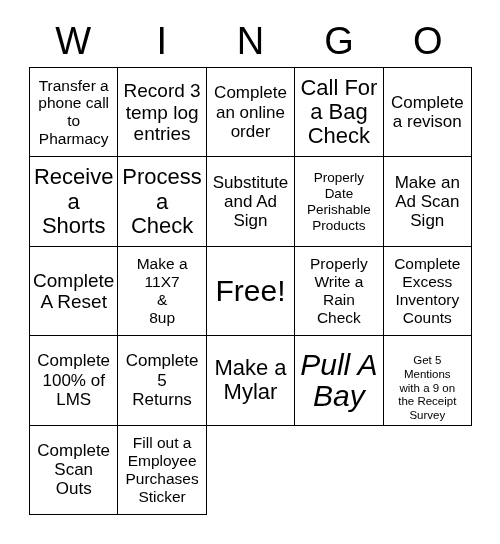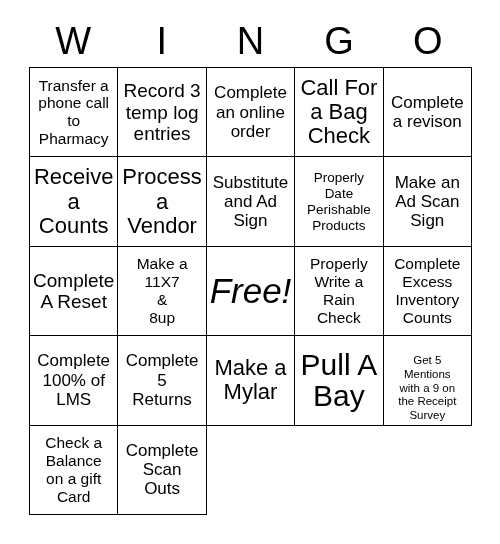--- a/index.html
+++ b/index.html
@@ -72,22 +72,22 @@
     white-space: pre-line;
     word-break: normal;
   }
   
   .fs-11 { font-size: 11.5px; line-height: 1.18; margin-top: 16px; }
   .fs-13 { font-size: 13.5px; line-height: 1.18; }
   .fs-15 { font-size: 15.5px; line-height: 1.15; }
   .fs-17 { font-size: 17px;   line-height: 1.14; }
   .fs-19 { font-size: 19px;   line-height: 1.12; }
   .fs-22 { font-size: 22px;   line-height: 1.10; }
-  .fs-30 { font-size: 30px;   line-height: 1.06; }
-  .fs-34 { font-size: 35px;   line-height: 1.05; font-style: italic; }
+  .fs-30 { font-size: 30px;   line-height: 1.06; font-style: italic; }
+  .fs-34 { font-size: 30px;   line-height: 1.05; }
 </style>
 </head>
 <body>
 
 <div class="card">
 
   <div class="header-row">
     <div class="header-cell">W</div>
     <div class="header-cell">I</div>
     <div class="header-cell">N</div>
@@ -119,26 +119,26 @@
 Check</span>
       </div>
     <div class="cell">
         <span class="cell-text fs-17">Complete
 a revison</span>
       </div>
 
     <div class="cell">
         <span class="cell-text fs-22">Receive
 a
-Counts</span>
+Shorts</span>
       </div>
     <div class="cell">
         <span class="cell-text fs-22">Process
 a
-Vendor</span>
+Check</span>
       </div>
     <div class="cell">
         <span class="cell-text fs-17">Substitute
 and Ad
 Sign</span>
       </div>
     <div class="cell">
         <span class="cell-text fs-13">Properly
 Date
 Perishable
@@ -196,25 +196,25 @@
       </div>
 
     <div class="cell">
         <span class="cell-text fs-11">Get 5
 Mentions
 with a 9 on
 the Receipt
 Survey</span>
       </div>
     <div class="cell">
-        <span class="cell-text fs-15">Check a
-Balance
-on a gift
-Card</span>
-      </div>
-    <div class="cell">
         <span class="cell-text fs-17">Complete
 Scan
 Outs</span>
       </div>
+    <div class="cell">
+        <span class="cell-text fs-15">Fill out a
+Employee
+Purchases
+Sticker</span>
+      </div>
 
   </div>
 </div>
 
 </body></html>

